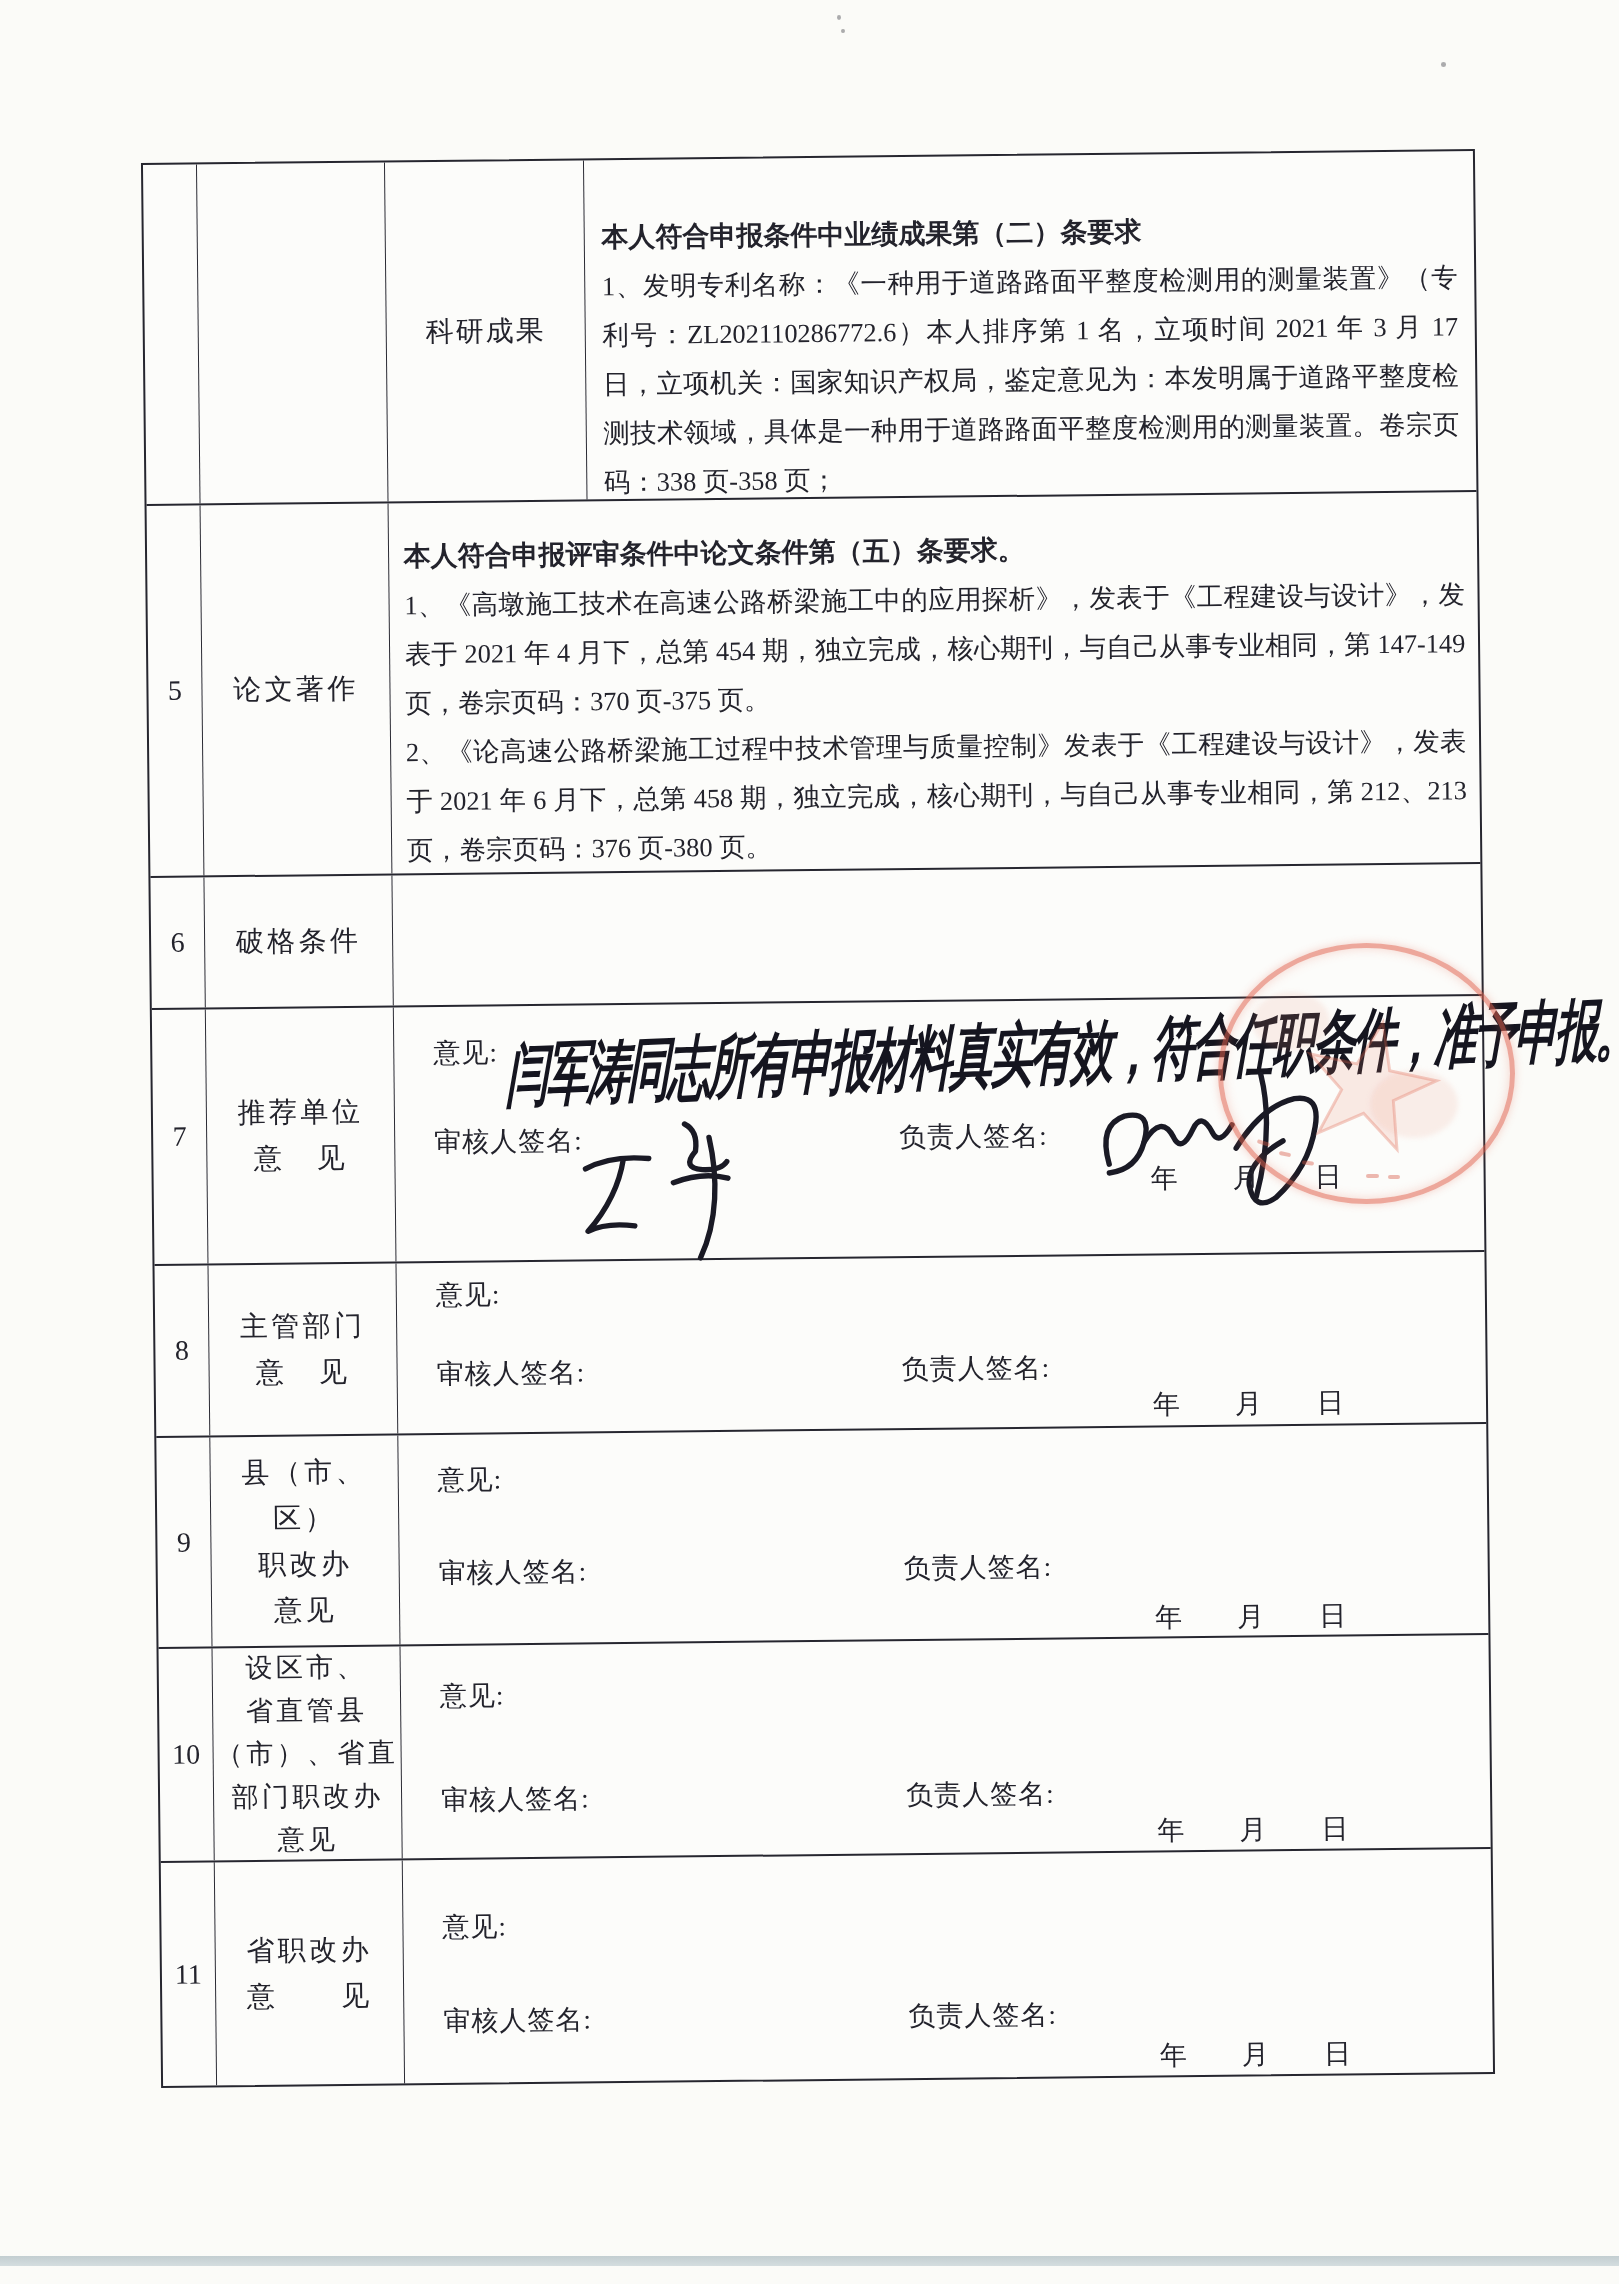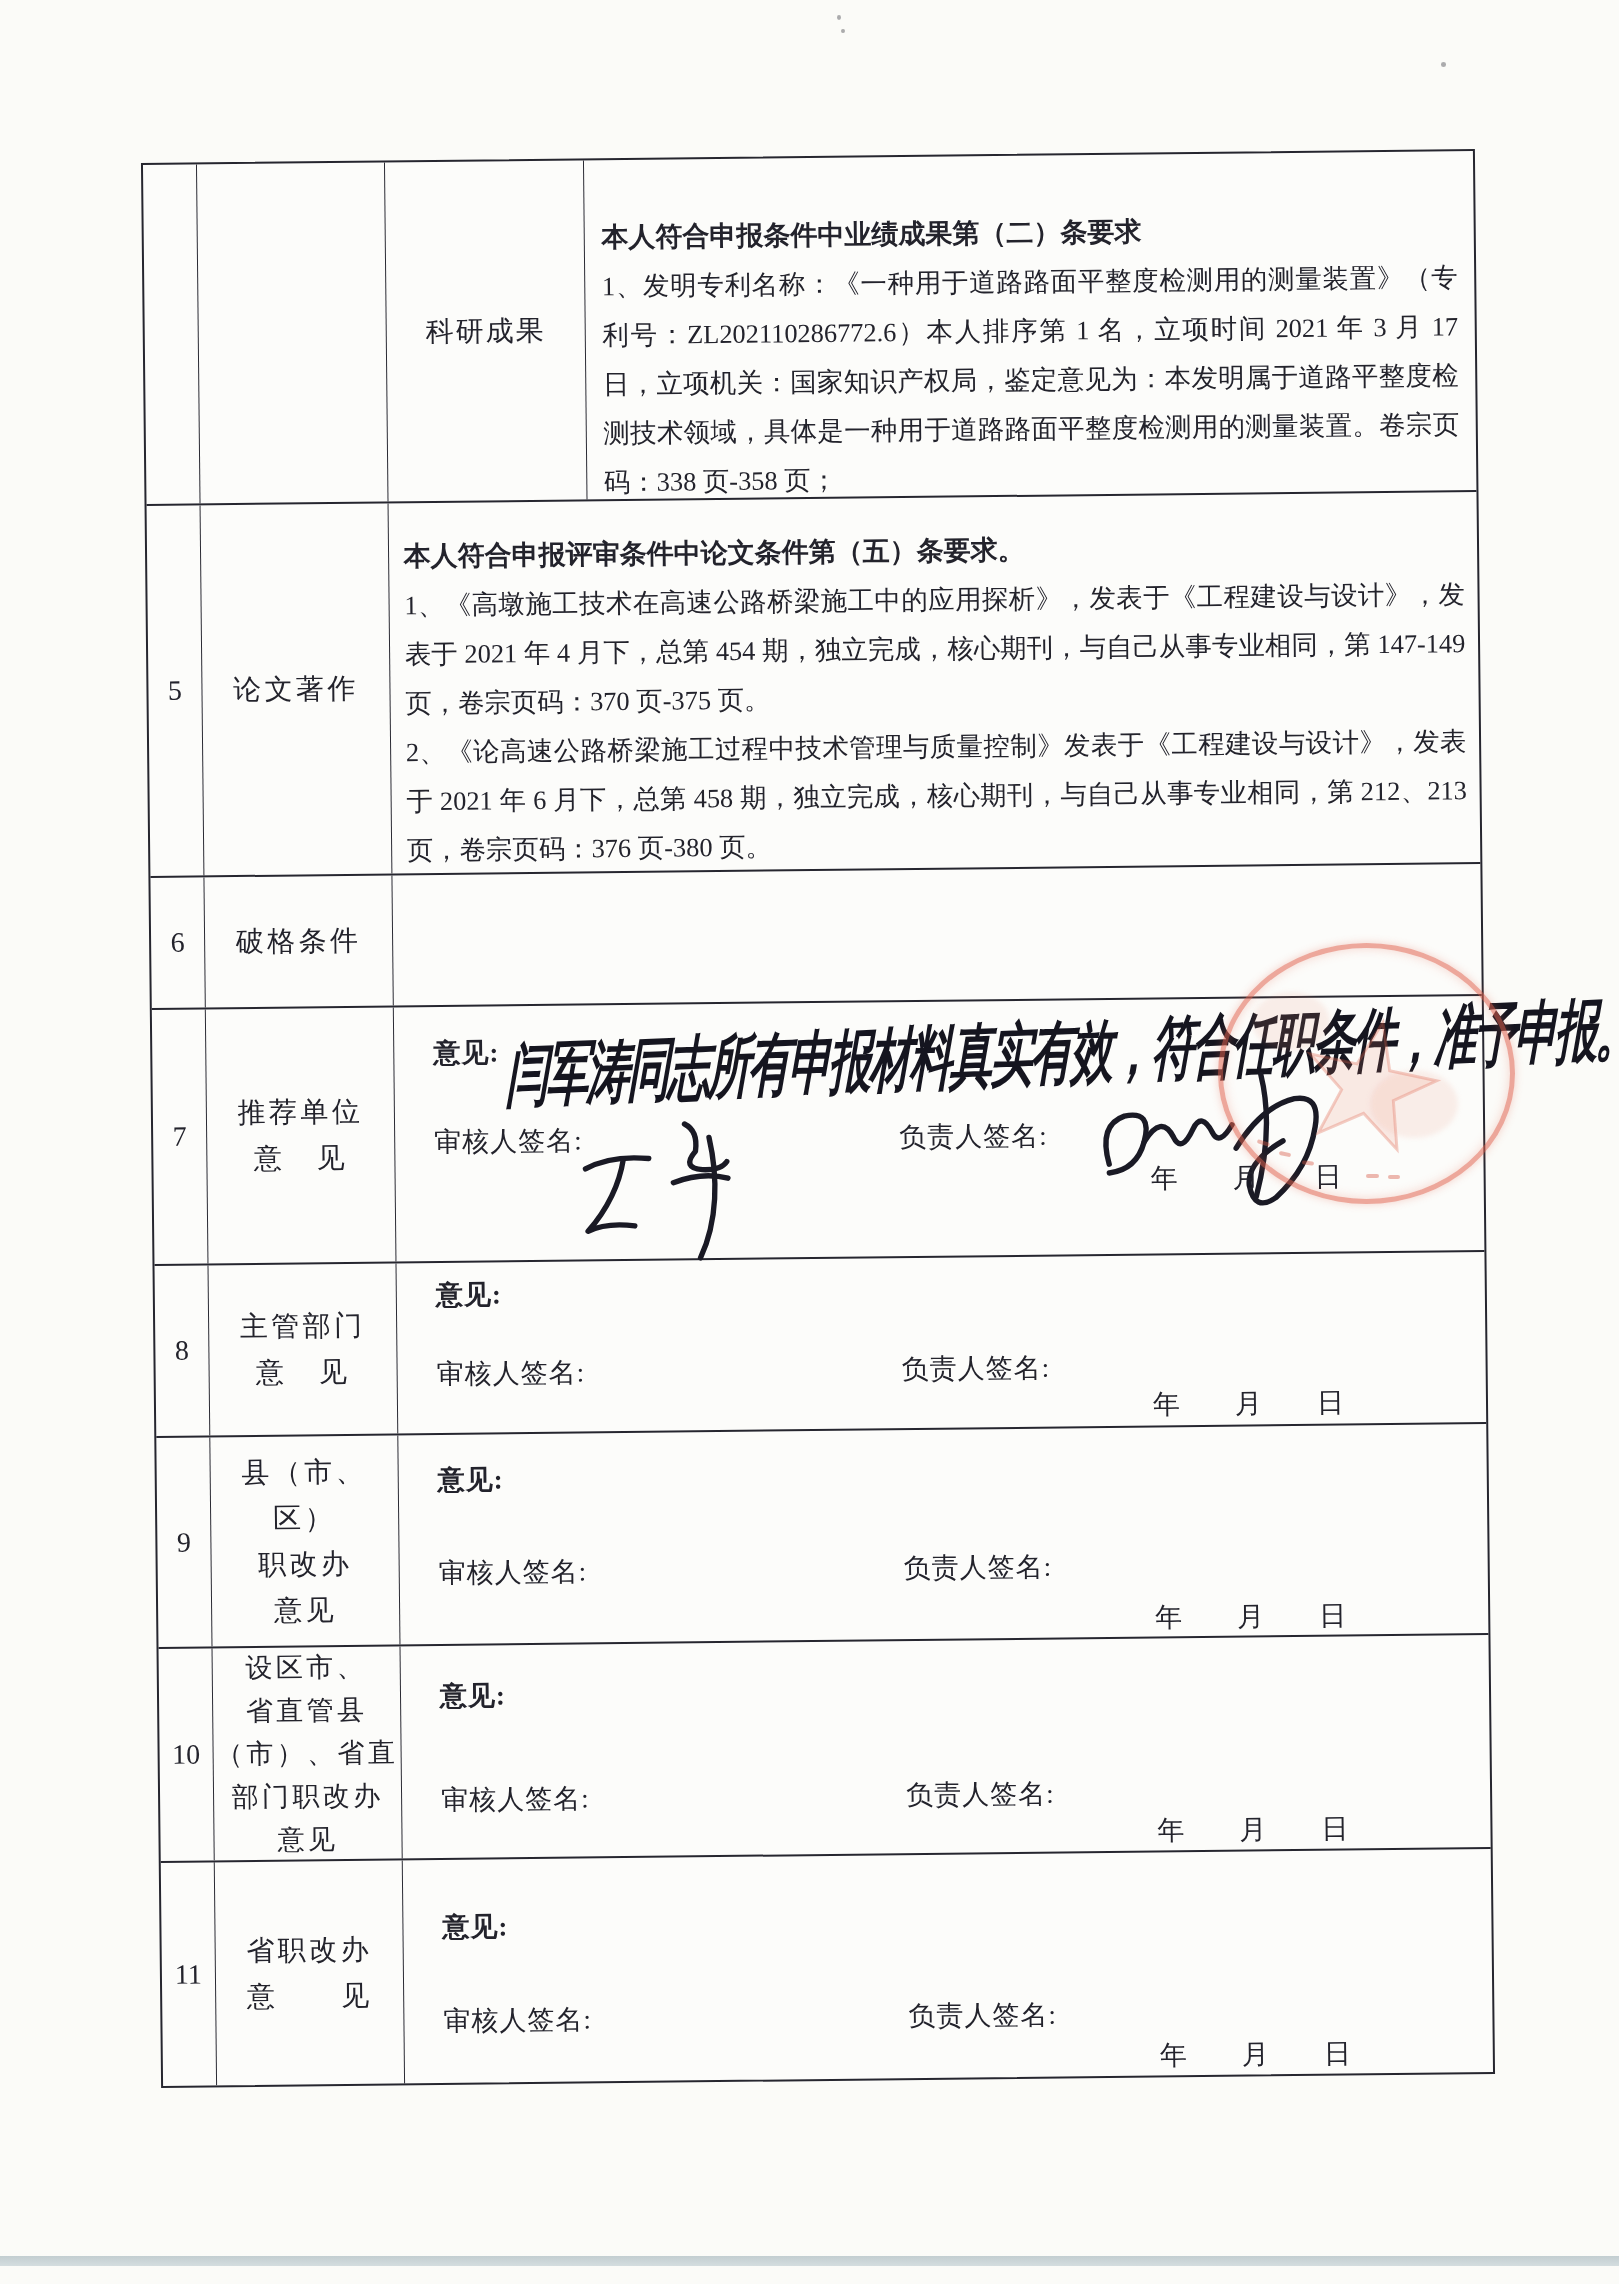--- a/index.html
+++ b/index.html
@@ -46,21 +46,21 @@
   .h-bold{
     font-family:"Liberation Sans", sans-serif;
     font-weight:bold;font-size:27px;line-height:49px;
   }
   .body-txt{font-size:26.4px;line-height:49px;}
 
   .pad-r4{padding:53px 16.6px 0 16.6px;}
   .pad-r5{padding:29px 12.7px 0 14.7px;}
 
   
-  .op-label{position:absolute;left:39px;font-size:27px;letter-spacing:1px;font-weight:bold;}
+  .op-label{position:absolute;left:39px;font-size:27px;letter-spacing:1px;}
   .sign-label{position:absolute;font-size:27px;letter-spacing:1px;}
   .sg-left{left:39px;}
   .sg-right{left:504px;}
   .date-line{position:absolute;left:755px;display:flex;gap:55px;font-size:27px;}
 
   
   .hand-op{
     position:absolute;left:113px;top:24.4px;
     font-size:69px;font-weight:bold;font-style:italic;
     letter-spacing:-3.9px;white-space:nowrap;

